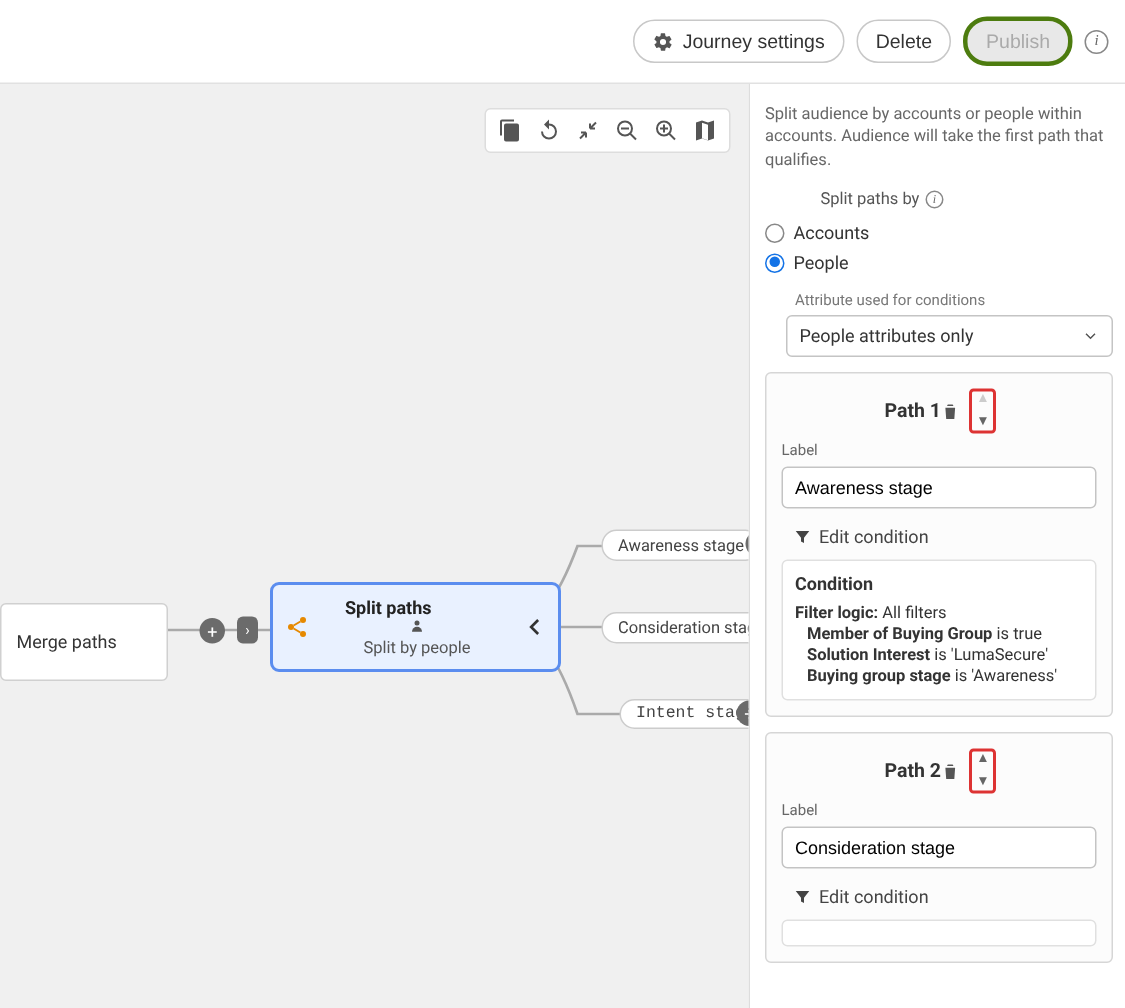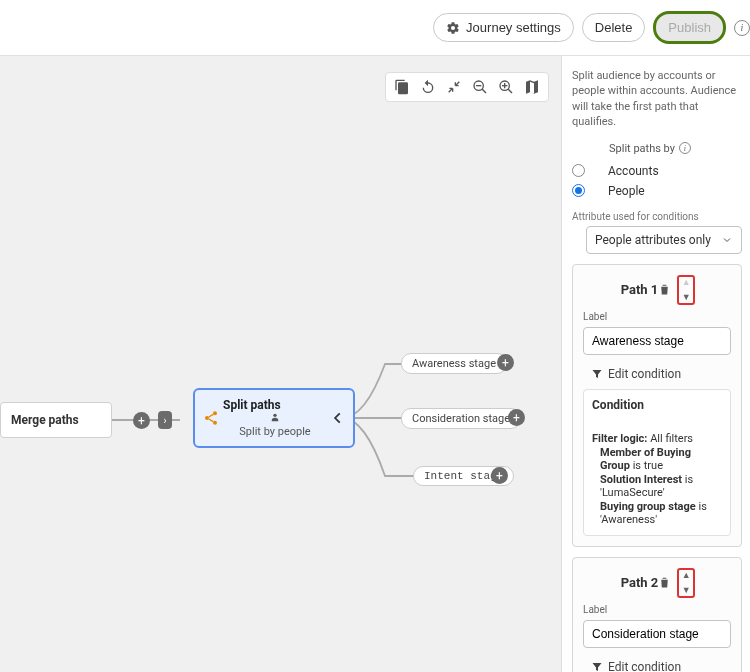--- a/index.html
+++ b/index.html
@@ -15,21 +15,21 @@
       overflow: hidden;
       position: relative;
     }
     .top-bar {
       height: 56px;
       background: #fff;
       border-bottom: 1px solid #e1e1e1;
       display: flex;
       justify-content: flex-end;
       align-items: center;
-      padding: 0 0;
+      padding: 0 11px;
       gap: 8px;
     }
     .btn {
       display: inline-flex;
       align-items: center;
       gap: 6px;
       border: 1px solid #c8c8c8;
       background: #fff;
       padding: 6px 12px;
       border-radius: 16px;
@@ -87,45 +87,44 @@
       height: 16px;
       cursor: pointer;
       color: #555;
       fill: #555;
     }
     .merge-node {
       position: absolute;
       top: 346px;
       left: 0;
       width: 112px;
-      height: 36px;
+      height: 52px;
       background: #fff;
       border: 1px solid #d0d0d0;
       border-radius: 4px;
       display: flex;
       align-items: center;
       padding: 0 10px;
       font-size: 12px;
-      font-weight: 700;
+      font-weight: 400;
       color: #333;
     }
     .split-node {
       position: absolute;
       top: 332px;
       left: 180px;
-      width: 162px;
+      width: 194px;
       height: 60px;
       background: #e9f1ff;
       border: 2px solid #5b8def;
       border-radius: 6px;
       display: flex;
       align-items: center;
       padding: 0 8px;
-      gap: 4px;
-      margin-left: 13px;
+      gap: 24px;
     }
     .split-node .share-icon {
       width: 16px;
       height: 16px;
       fill: #e68900;
     }
     .split-node .texts {
       flex: 1;
     }
     .split-node .title {
@@ -195,21 +194,21 @@
       align-items:center;
       justify-content:center;
     }
     .edge {
       position: absolute;
       stroke: #aaa;
       stroke-width: 1.8;
       fill: none;
     }
     .side-panel {
-      width: 189px;
+      width: 251px;
       background: #fff;
       border-left: 1px solid #ddd;
       padding: 12px 8px 12px 10px;
       font-size: 12px;
       overflow-y: auto;
       color: #333;
     }
     .side-panel::-webkit-scrollbar { width: 8px; }
     .side-panel::-webkit-scrollbar-thumb { background: #bbb; border-radius: 4px; }
     .desc-text {
@@ -226,21 +225,21 @@
       align-items: center;
       gap: 4px;
       margin-left: 37px;
     }
     .radio-group {
       margin-bottom: 10px;
     }
     .radio-item {
       display: flex;
       align-items: center;
-      gap: 23px;
+      gap: 6px;
       padding: 3px 0;
       font-size: 12px;
     }
     .radio {
       width: 13px;
       height: 13px;
       border: 1.5px solid #888;
       border-radius: 50%;
       position: relative;
     }
@@ -253,21 +252,21 @@
       height: 7px;
       background: #1473e6;
       border-radius: 50%;
       position: absolute;
       top: 1.5px;
       left: 1.5px;
     }
     .attr-label {
       font-size: 10px;
       color: #777;
-      margin-left: 0;
+      margin-left: 20px;
       margin-top: 4px;
     }
     .select-box {
       border: 1px solid #c4c4c4;
       border-radius: 4px;
       padding: 6px 8px;
       margin: 4px 0 10px 14px;
       display: flex;
       justify-content: space-between;
       align-items: center;
@@ -351,21 +350,21 @@
       background: #fff;
       border: 1px solid #e0e0e0;
       border-radius: 4px;
       margin: 0 10px 10px 10px;
       padding: 8px;
       font-size: 11px;
     }
     .cond-title {
       font-weight: 700;
       font-size: 12px;
-      margin-bottom: 20px;
+      margin-bottom: 6px;
     }
     .cond-line {
       margin-bottom: 1px;
       color: #333;
     }
     .cond-line b { font-weight: 700; }
     .indent { padding-left: 8px; }
   </style>
 </head>
 <body>

